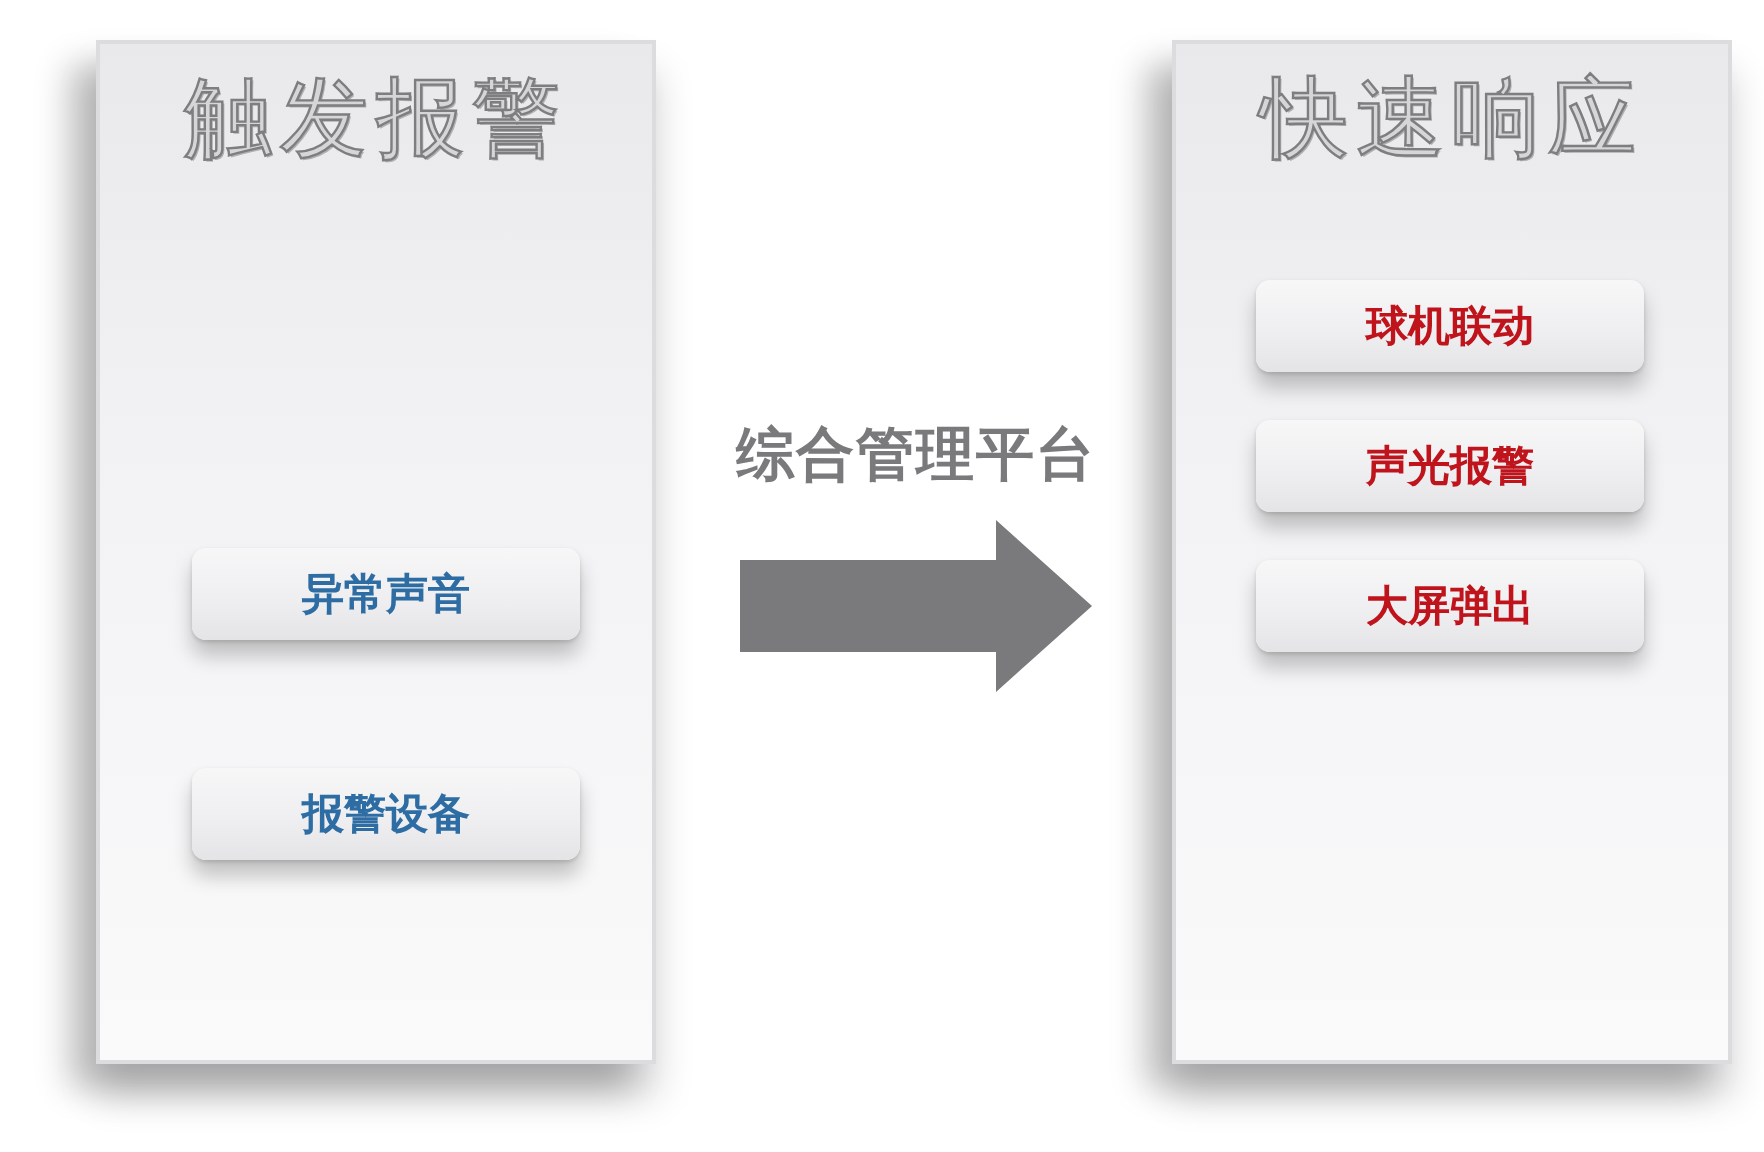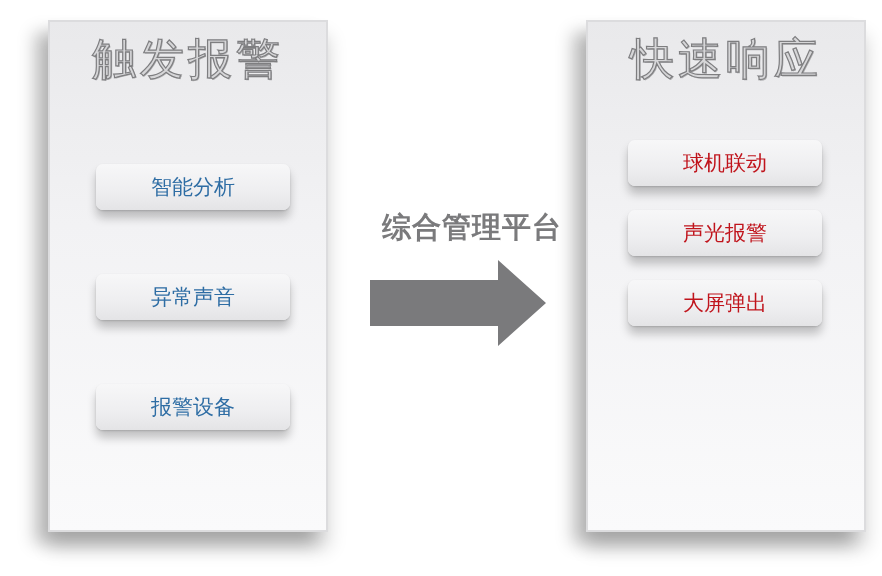--- a/index.html
+++ b/index.html
@@ -13,33 +13,32 @@
   .panel.right{left:586px;padding-left:36px;}
   .panel-title{position:absolute;top:8px;left:0;right:0;text-align:center;
          font-size:44px;font-weight:normal;letter-spacing:4px;
          color:#d6d6d8;
          -webkit-text-stroke:1.2px #7e7e80;
          text-shadow:1px 1px 0 #b0b0b2;}
   .btn{position:absolute;left:46px;width:194px;height:46px;border-radius:7px;
        background:linear-gradient(180deg,#f7f7f8 0%,#eeeef0 60%,#e4e4e6 100%);
        box-shadow:0 8px 10px rgba(0,0,0,0.22), 0 1px 2px rgba(0,0,0,0.15);
        display:flex;align-items:center;justify-content:center;
-       font-size:21px;font-weight:normal;cursor:pointer;}
+       font-size:21px;font-weight:bold;cursor:pointer;}
   .btn.blue{color:#2e6da4;}
   .btn.red{color:#c0141c;}
   .right .btn{left:40px;width:194px;height:46px;}
-  .center-label{position:absolute;left:368px;top:208px;font-size:29px;font-weight:bold;color:#7a7a7c;letter-spacing:1px;margin-left:14px;}
+  .center-label{position:absolute;left:368px;top:208px;font-size:29px;font-weight:bold;color:#7a7a7c;letter-spacing:1px;}
   .arrow{position:absolute;left:370px;top:260px;}
 </style>
 </head>
 <body>
 
 <div class="panel left">
   <div class="panel-title">触发报警</div>
-  <div class="btn blue" style="top:142px;">智能分析</div>
   <div class="btn blue" style="top:252px;text-align:center;">异常声音</div>
   <div class="btn blue" style="top:362px;">报警设备</div>
 </div>
 
 <div class="center-label">综合管理平台</div>
 <div class="arrow">
   <svg width="180" height="90" viewBox="0 0 180 90">
     <polygon points="0,20 128,20 128,0 176,43 128,86 128,66 0,66" fill="#7a7a7c"></polygon>
   </svg>
 </div>

